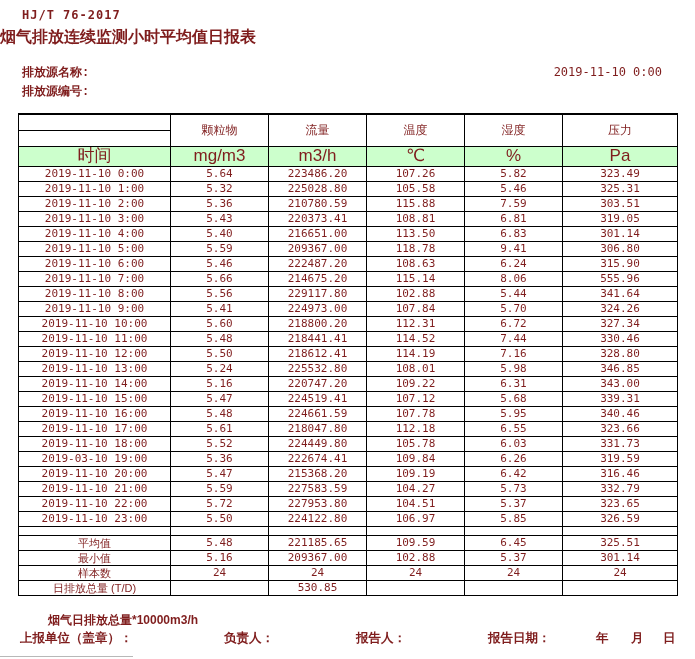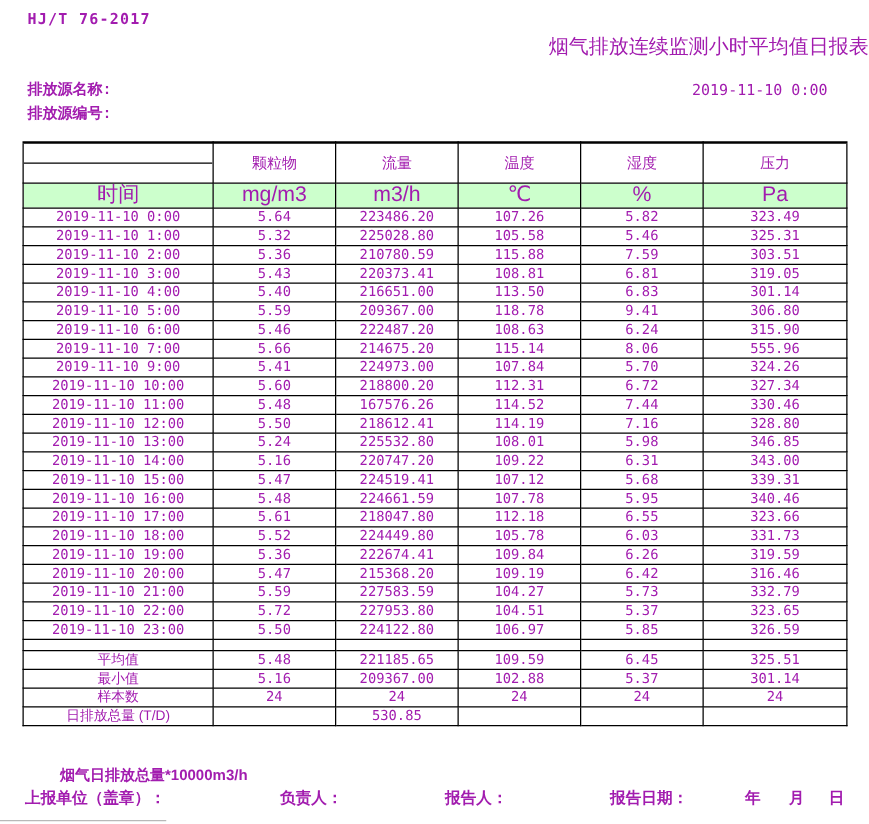--- a/index.html
+++ b/index.html
@@ -1,28 +1,28 @@
 <!DOCTYPE html>
 <html><head>
 <meta charset="utf-8">
 <style>
   html,body{margin:0;padding:0;background:#fff;}
   .page{
     position:relative;width:695px;height:659px;background:#ffffff;
-    font-family:"Liberation Sans","DejaVu Sans",sans-serif;color:#a21caf;
+    font-family:"Liberation Sans","DejaVu Sans",sans-serif;color:#7f1d1d;
     overflow:hidden;
   }
   .doc-code{
     position:absolute;left:22px;top:8px;
     font-size:12px;font-weight:bold;letter-spacing:1px;
     font-family:"DejaVu Sans Mono","Liberation Mono",monospace;
   }
   .title{
     position:absolute;left:0;top:27px;width:100%;
-    text-align:right;font-size:16px;font-weight:normal;
+    text-align:left;font-size:16px;font-weight:bold;
   }
   .meta{position:absolute;left:22px;top:62px;right:33px;}
   .meta-line{position:relative;height:19px;}
   .meta-label{font-size:12px;font-weight:bold;font-family:Liberation Mono, monospace;}
   .meta-date{
     position:absolute;right:0;top:3px;font-size:12px;font-weight:normal;
     font-family:"DejaVu Sans Mono","Liberation Mono",monospace;
   }
   table.report{
     position:absolute;left:18px;top:113px;width:659px;
@@ -181,39 +181,47 @@
         </tr>
         <tr>
           <td class="time-cell">2019-11-10 7:00</td>
           <td>5.66</td>
           <td>214675.20</td>
           <td>115.14</td>
           <td>8.06</td>
           <td>555.96</td>
         </tr>
         <tr>
+          <td class="time-cell">2019-11-10 8:00</td>
+          <td>5.56</td>
+          <td>229117.80</td>
+          <td>102.88</td>
+          <td>5.44</td>
+          <td>341.64</td>
+        </tr>
+        <tr>
           <td class="time-cell">2019-11-10 9:00</td>
           <td>5.41</td>
           <td>224973.00</td>
           <td>107.84</td>
           <td>5.70</td>
           <td>324.26</td>
         </tr>
         <tr>
           <td class="time-cell">2019-11-10 10:00</td>
           <td>5.60</td>
           <td>218800.20</td>
           <td>112.31</td>
           <td>6.72</td>
           <td>327.34</td>
         </tr>
         <tr>
           <td class="time-cell">2019-11-10 11:00</td>
           <td>5.48</td>
-          <td>167576.26</td>
+          <td>218441.41</td>
           <td>114.52</td>
           <td>7.44</td>
           <td>330.46</td>
         </tr>
         <tr>
           <td class="time-cell">2019-11-10 12:00</td>
           <td>5.50</td>
           <td>218612.41</td>
           <td>114.19</td>
           <td>7.16</td>
@@ -261,21 +269,21 @@
         </tr>
         <tr>
           <td class="time-cell">2019-11-10 18:00</td>
           <td>5.52</td>
           <td>224449.80</td>
           <td>105.78</td>
           <td>6.03</td>
           <td>331.73</td>
         </tr>
         <tr>
-          <td class="time-cell">2019-11-10 19:00</td>
+          <td class="time-cell">2019-03-10 19:00</td>
           <td>5.36</td>
           <td>222674.41</td>
           <td>109.84</td>
           <td>6.26</td>
           <td>319.59</td>
         </tr>
         <tr>
           <td class="time-cell">2019-11-10 20:00</td>
           <td>5.47</td>
           <td>215368.20</td>

